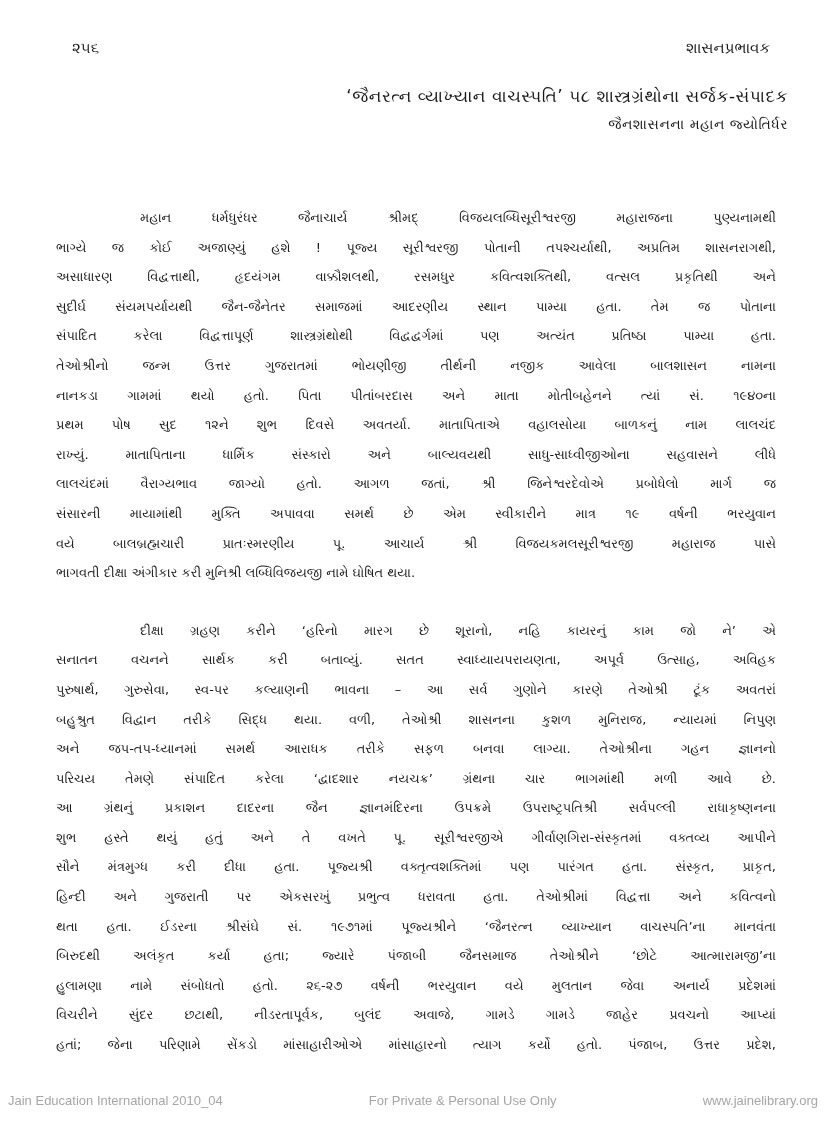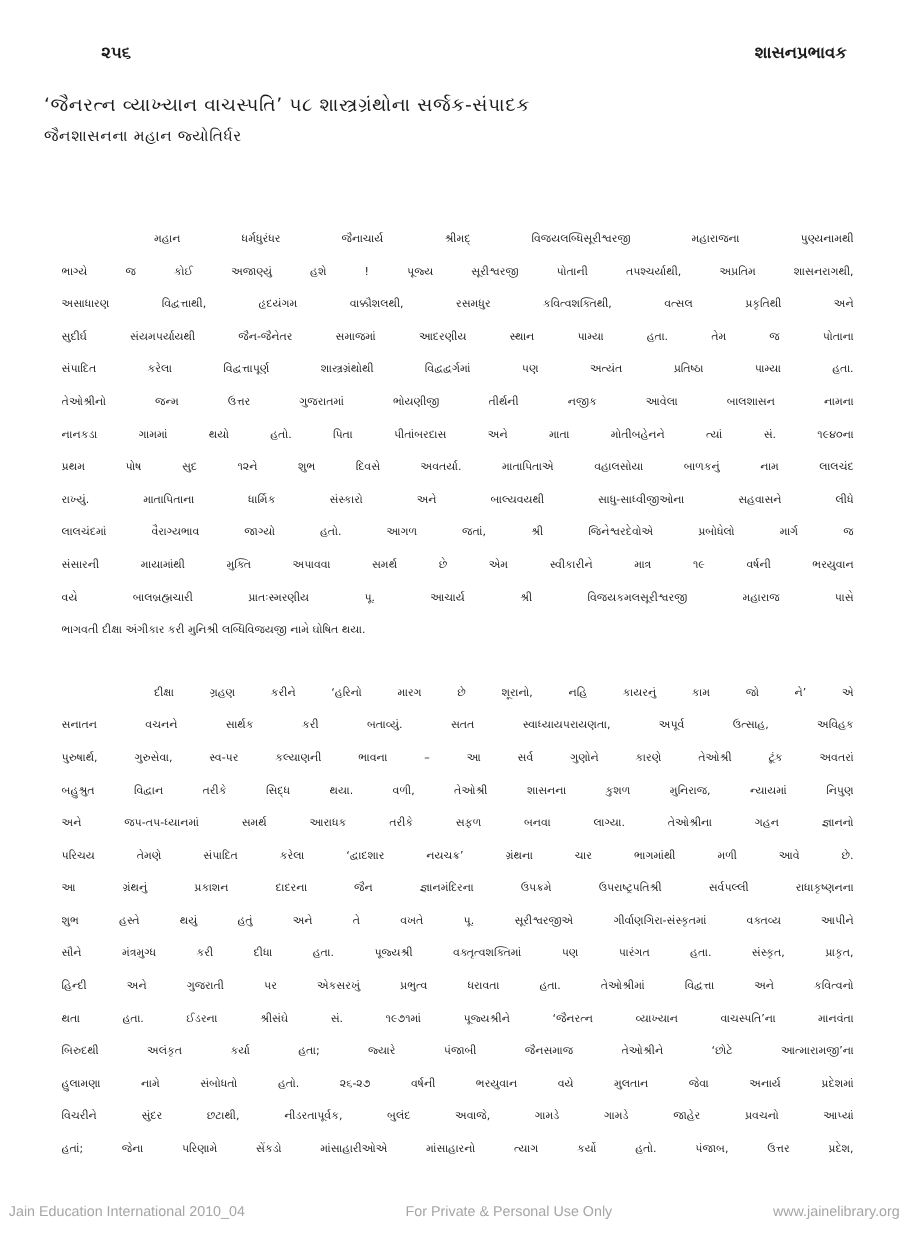--- a/index.html
+++ b/index.html
@@ -1,26 +1,26 @@
 <!DOCTYPE html>
 <html><head>
 <meta charset="utf-8">
 <style>
   html, body { margin: 0; padding: 0; background: #ffffff; }
   body { width: 828px; height: 1122px; position: relative; overflow: hidden;
          font-family: "DejaVu Sans", sans-serif; color: #1a1a1a; }
   .page-header { position: absolute; top: 36px; left: 72px; right: 58px; height: 24px;
                  display: flex; justify-content: space-between; align-items: center;
-                 font-size: 15px; font-weight: bold; margin-left: 20px; }
-  .titles { position: absolute; top: 82px; left: 40px; right: 40px; text-align: left; }
+                 font-size: 15px; font-weight: normal; }
+  .titles { position: absolute; top: 82px; left: 40px; right: 40px; text-align: right; }
   .subtitle1 { font-size: 17px; line-height: 28px; letter-spacing: 0.5px; }
   .subtitle2 { font-size: 14px; line-height: 28px; letter-spacing: 0.5px; }
   .main-title { font-size: 30px; line-height: 50px; margin-top: 6px; letter-spacing: 1px; }
   .body-text { position: absolute; top: 203px; left: 56px; right: 52px; }
-  .para { font-size: 10px; line-height: 29.6px; text-align: justify; margin: 0; }
+  .para { font-size: 13px; line-height: 29.6px; text-align: justify; margin: 0; }
   .para .line { display: block; white-space: nowrap; overflow: hidden; text-align-last: justify; text-align: justify; }
   .para .line.last { text-align-last: left; }
   .para .line.indent { padding-left: 84px; }
   .para-gap { height: 28px; }
   .footer { position: absolute; top: 1092px; left: 8px; right: 10px; height: 16px;
             display: flex; justify-content: space-between; align-items: center;
             font-family: "Liberation Sans", sans-serif; font-size: 13px; color: #a6a6a6; }
   .footer span:first-child { padding-left: 0; }
 </style>
 </head>

